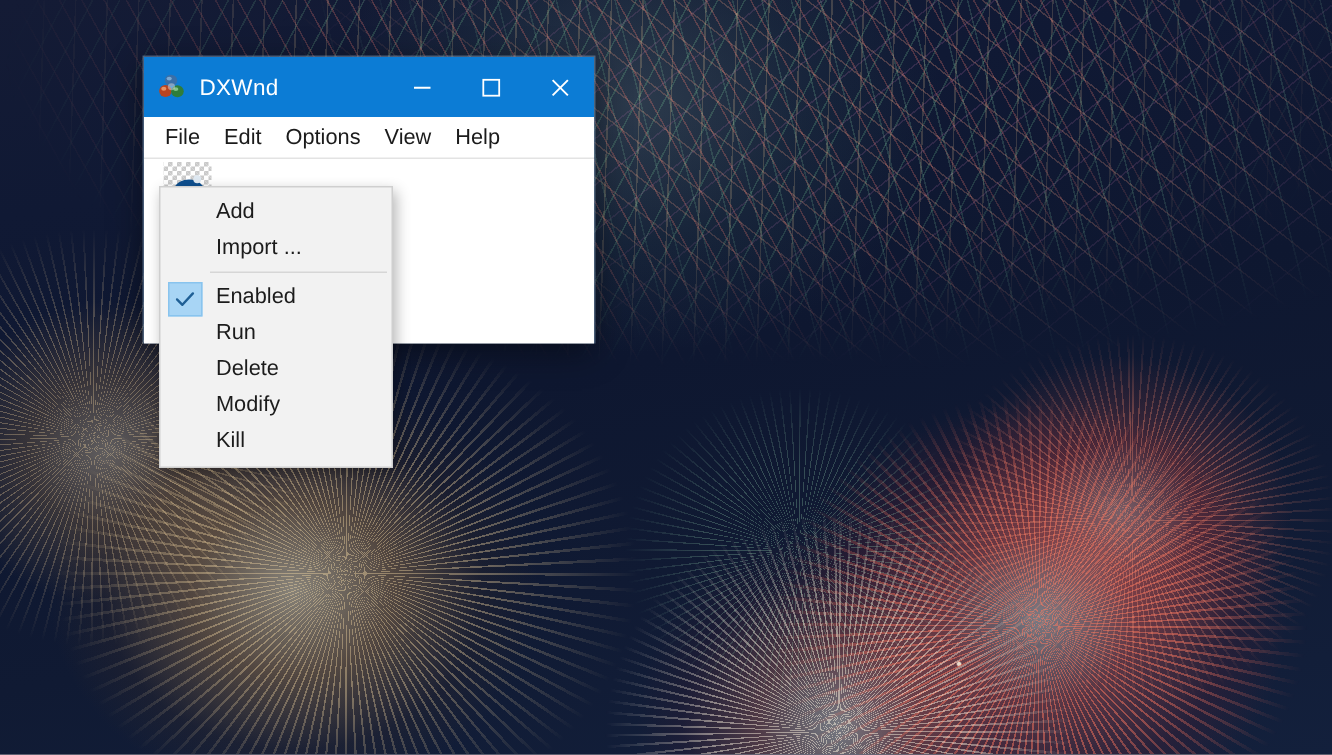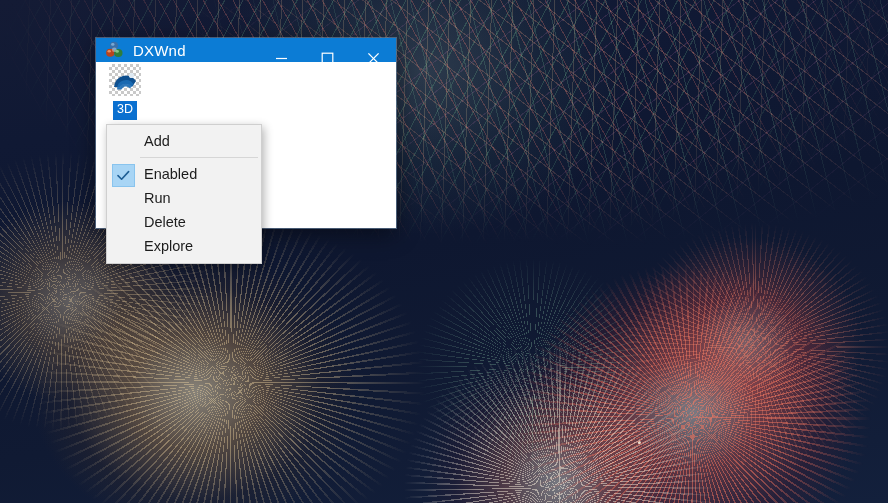--- a/index.html
+++ b/index.html
@@ -90,21 +90,21 @@
   
   #dxwnd-window {
     position: absolute;
     left: 96px; top: 38px;
     width: 300px; height: 190px;
     background: #ffffff;
     box-shadow: 0 0 0 1px rgba(120,150,180,0.55), 0 6px 22px rgba(0,0,0,0.45);
   }
 
   #titlebar {
-    height: 24px;
+    height: 40px;
     background: #0c7cd5;
     display: flex;
     align-items: center;
     position: relative;
   }
   #title-icon {
     width: 20px; height: 20px;
     margin-left: 9px; margin-right: 8px;
     position: relative; flex: 0 0 auto;
   }
@@ -260,20 +260,27 @@
         </div>
         <div class="win-btn close">
           <svg width="13" height="13" viewBox="0 0 13 13">
             <line x1="1.4" y1="1.4" x2="11.6" y2="11.6" stroke="#ffffff" stroke-width="1.3"></line>
             <line x1="11.6" y1="1.4" x2="1.4" y2="11.6" stroke="#ffffff" stroke-width="1.3"></line>
           </svg>
         </div>
       </div>
     </div>
 
+    <div id="menubar">
+      <div class="menubar-item">File</div>
+      <div class="menubar-item">Edit</div>
+      <div class="menubar-item">Options</div>
+      <div class="menubar-item">View</div>
+      <div class="menubar-item">Help</div>
+    </div>
 
     <div id="client-area">
       <div id="list-entry">
         <div id="entry-icon">
           <span class="glyph">
             <svg width="28" height="28" viewBox="0 0 28 28">
               <path d="M3 21 A12 12 0 0 1 25 15 L21 21 A7.5 7.5 0 0 0 8.5 21 Z" fill="#0e4f8f"></path>
               <path d="M6 23.5 A9 9 0 0 1 22.5 18.2 L19 22.5 A5 5 0 0 0 10.5 23.5 Z" fill="#1b6bb5" opacity="0.9"></path>
               <circle cx="20.5" cy="9.5" r="2.6" fill="#dfe9f2"></circle>
             </svg>
@@ -283,20 +290,23 @@
       </div>
     </div>
   </div>
 
   <div id="context-menu">
 
     <div class="ctx-item">
       <span>Add</span>
     </div>
 
+    <div class="ctx-item">
+      <span>Import ...</span>
+    </div>
 
     <div class="ctx-sep"></div>
 
     <div class="ctx-item">
       <span class="ctx-check">
         <svg width="13" height="11" viewBox="0 0 13 11">
           <polyline points="1,5.6 4.6,9.2 11.6,1.6" fill="none" stroke="#1f5f95" stroke-width="1.6" stroke-linecap="round" stroke-linejoin="round"></polyline>
         </svg>
       </span>
       <span>Enabled</span>
@@ -305,21 +315,24 @@
     <div class="ctx-item">
       <span>Run</span>
     </div>
 
 
     <div class="ctx-item">
       <span>Delete</span>
     </div>
 
     <div class="ctx-item">
-      <span>Explore</span>
-    </div>
-
-
-
+      <span>Modify</span>
+    </div>
+
+
+
+    <div class="ctx-item">
+      <span>Kill</span>
+    </div>
 
   </div>
 
 </div>
 
 </body></html>

